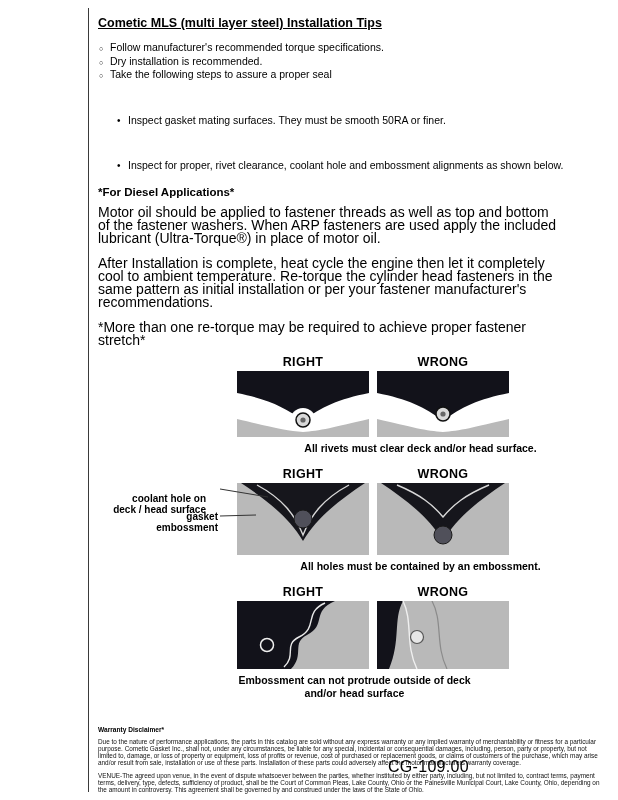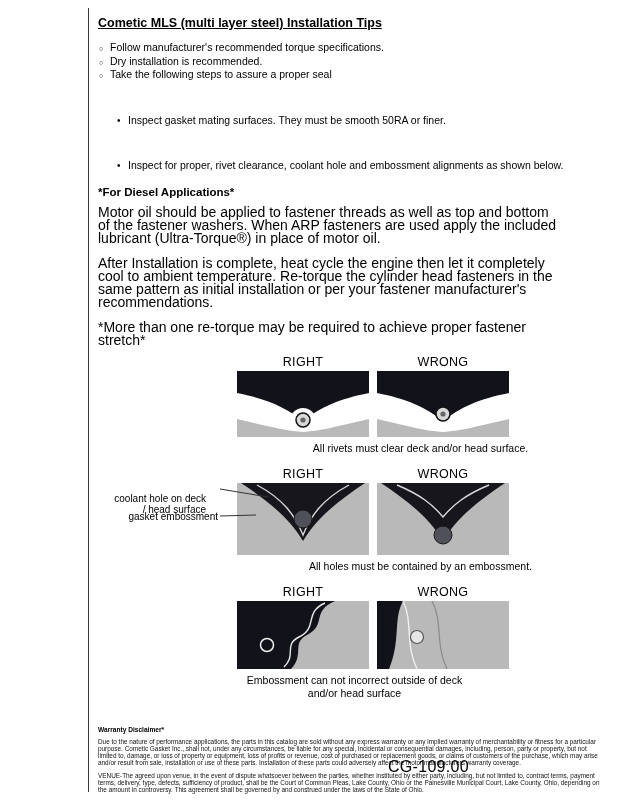--- a/index.html
+++ b/index.html
@@ -10,21 +10,21 @@
   .left-rule{position:absolute;left:88px;top:8px;bottom:8px;width:1px;background:#3a3a3a;}
   .content{position:absolute;left:98px;top:16px;width:506px;}
   .title{font-size:12.5px;font-weight:bold;text-decoration:underline;margin:0 0 11px 0;}
   .bullet{font-size:10.5px;line-height:13.5px;position:relative;padding-left:12px;}
   .bullet::before{content:"\25CB";position:absolute;left:1px;top:1px;font-size:7px;}
   .sub{margin-left:18px;margin-top:32px;}
   .sub::before{content:"\2022";font-size:10px;top:0;}
   .diesel-h{font-size:11.5px;font-weight:bold;margin:13px 0 8px 0;}
   .para{font-size:14px;line-height:13px;margin:0 0 12px 0;width:462px;}
   .note{margin-bottom:8px;}
-  .d-row{position:relative;margin-bottom:12px;}
+  .d-row{position:relative;margin-bottom:12px;font-weight:bold;}
   .d-labels{margin-left:139px;width:272px;display:flex;}
   .d-labels span{width:132px;text-align:center;font-size:12.5px;letter-spacing:.3px;}
   .d-labels span:last-child{margin-left:8px;}
   .d-panels{margin-left:139px;display:flex;gap:8px;margin-top:2px;}
   .d-panels svg{display:block;}
   .d-caption{margin-left:139px;font-size:10.5px;line-height:13px;margin-top:5px;text-align:center;}
   .cap3{width:235px;}
   .ann{position:absolute;font-size:10px;line-height:11px;text-align:right;}
   .ann1{left:14px;top:10px;width:94px;margin-top:16px;}
   .ann2{left:26px;top:44px;width:94px;text-align:right;}
@@ -119,21 +119,21 @@
         <circle cx="30" cy="44" r="6.5" fill="none" stroke="#f0f0f0" stroke-width="1.5"></circle>
       </svg>
       <svg viewBox="0 0 132 68" width="132" height="68">
         <rect width="132" height="68" fill="#b9b9b9"></rect>
         <path d="M0,0 H26 C16,18 24,40 12,68 H0 Z" fill="#12121a"></path>
         <path d="M26,0 C36,20 28,44 40,68" fill="none" stroke="#f0f0f0" stroke-width="1.4"></path>
         <path d="M55,0 C66,20 58,44 70,68" fill="none" stroke="#8a8a8a" stroke-width="1.2"></path>
         <circle cx="40" cy="36" r="6.5" fill="#e6e6e6" stroke="#555" stroke-width="1.2"></circle>
       </svg>
     </div>
-    <div class="d-caption cap3">Embossment can not incorrect outside of deck and/or head surface</div>
+    <div class="d-caption cap3">Embossment can not protrude outside of deck and/or head surface</div>
   </div>
 
   <div class="warranty">
     <div class="w-h">Warranty Disclaimer*</div>
     <p class="w-p">Due to the nature of performance applications, the parts in this catalog are sold without any express warranty or any implied warranty of merchantability or fitness for a particular purpose.  Cometic Gasket Inc., shall not, under any circumstances, be liable for any special, incidental or consequential damages, including, person, party or property, but not limited to, damage, or loss of property or equipment, loss of profits or revenue, cost of purchased or replacement goods, or claims of customers of the purchase, which may arise and/or result from sale, installation or use of these parts.  Installation of these parts could adversely affect the motor manufacturers warranty coverage.</p>
     <p class="w-p">VENUE-The agreed upon venue, in the event of dispute whatsoever between the parties, whether instituted by either party, including, but not limited to, contract terms, payment terms, delivery, type, defects, sufficiency of product, shall be the Court of Common Pleas, Lake County, Ohio or the Painesville Municipal Court, Lake County, Ohio, depending on the amount in controversy. This agreement shall be governed by and construed under the laws of the State of Ohio.</p>
     <p class="w-p">All prices and terms are subject to change without notice.</p>
     <p class="w-p">Terms COD- Secured with a completed dealer/jobber application on File, COD-Company check with a current credit card number on file.  Open accounts may be established by well rated firms.  A credit application is available upon request.  Open accounts are due payable Net 30 days from date of invoice.  No statement will be sent.  If an account becomes 60 or more days past due, it is subject to being placed on credit hold.  No orders will be shipped or new orders accepted until past due balance is paid.  If an account becomes 90 or more days past due, it is subject to being placed for collections.  All costs of collection are the responsibility of the customer, including attorney fees, court costs, and other expenses of litigation.</p>
     <p class="w-p">Returns- Authorized (RGA) must be obtained in advance on all returns.  A packing slip or invoice number must accompany the merchandise.  No returns after 30 days from invoice date.  All returns are subject to a 25% restocking charge.  All custom designed and custom manufactured gaskets are non-returnable.</p>
     <p class="w-p tight">Only catalog parts are returnable.</p>

